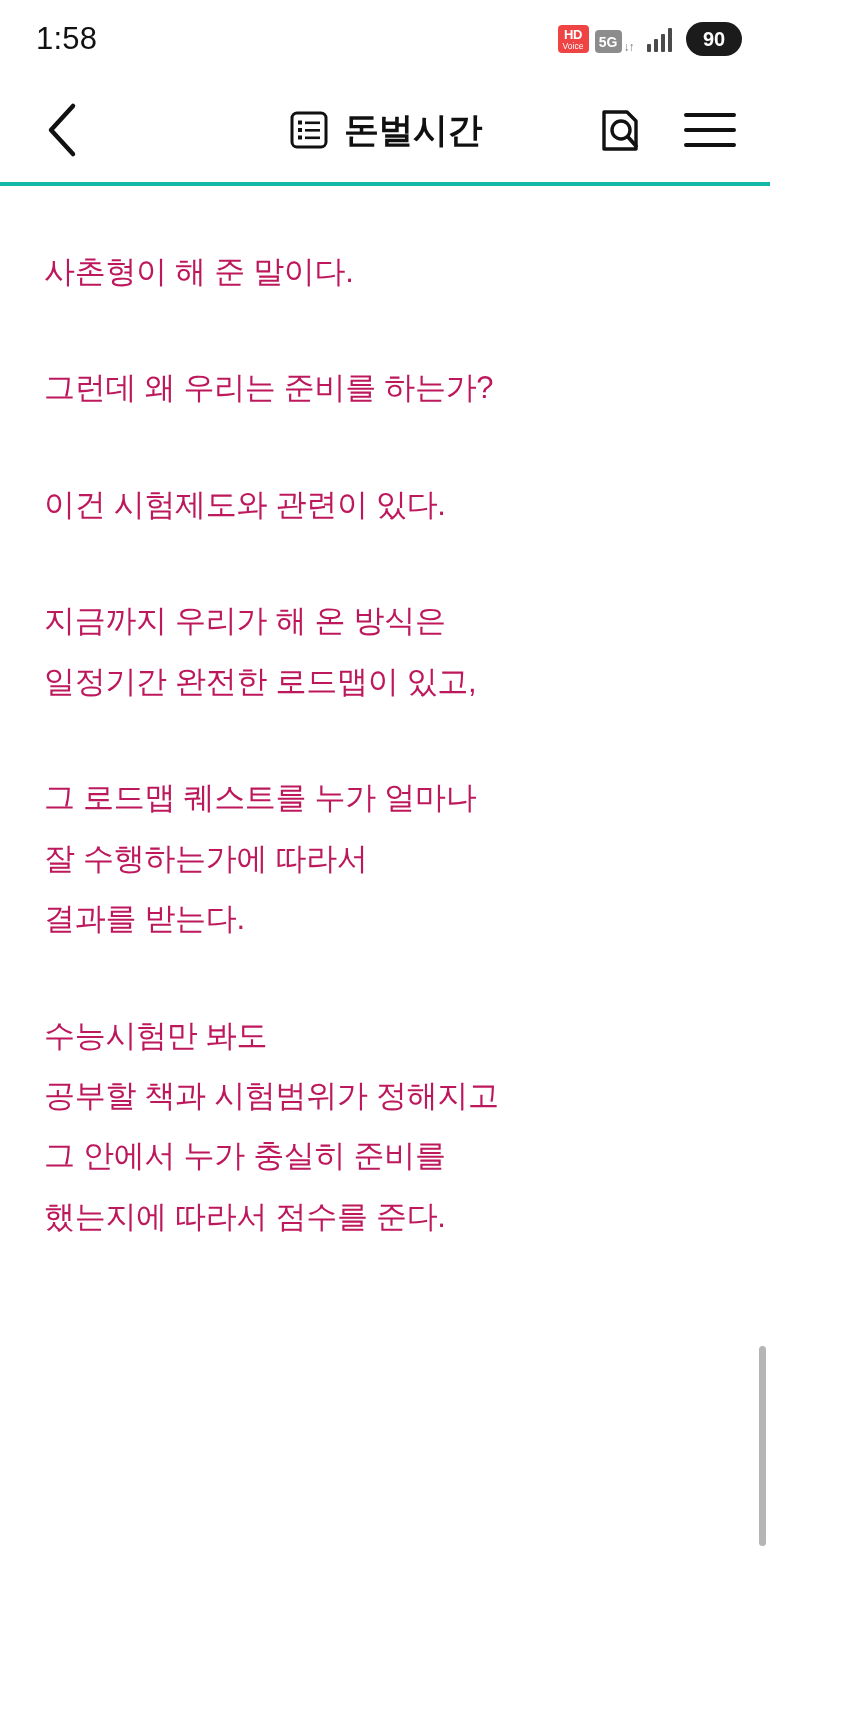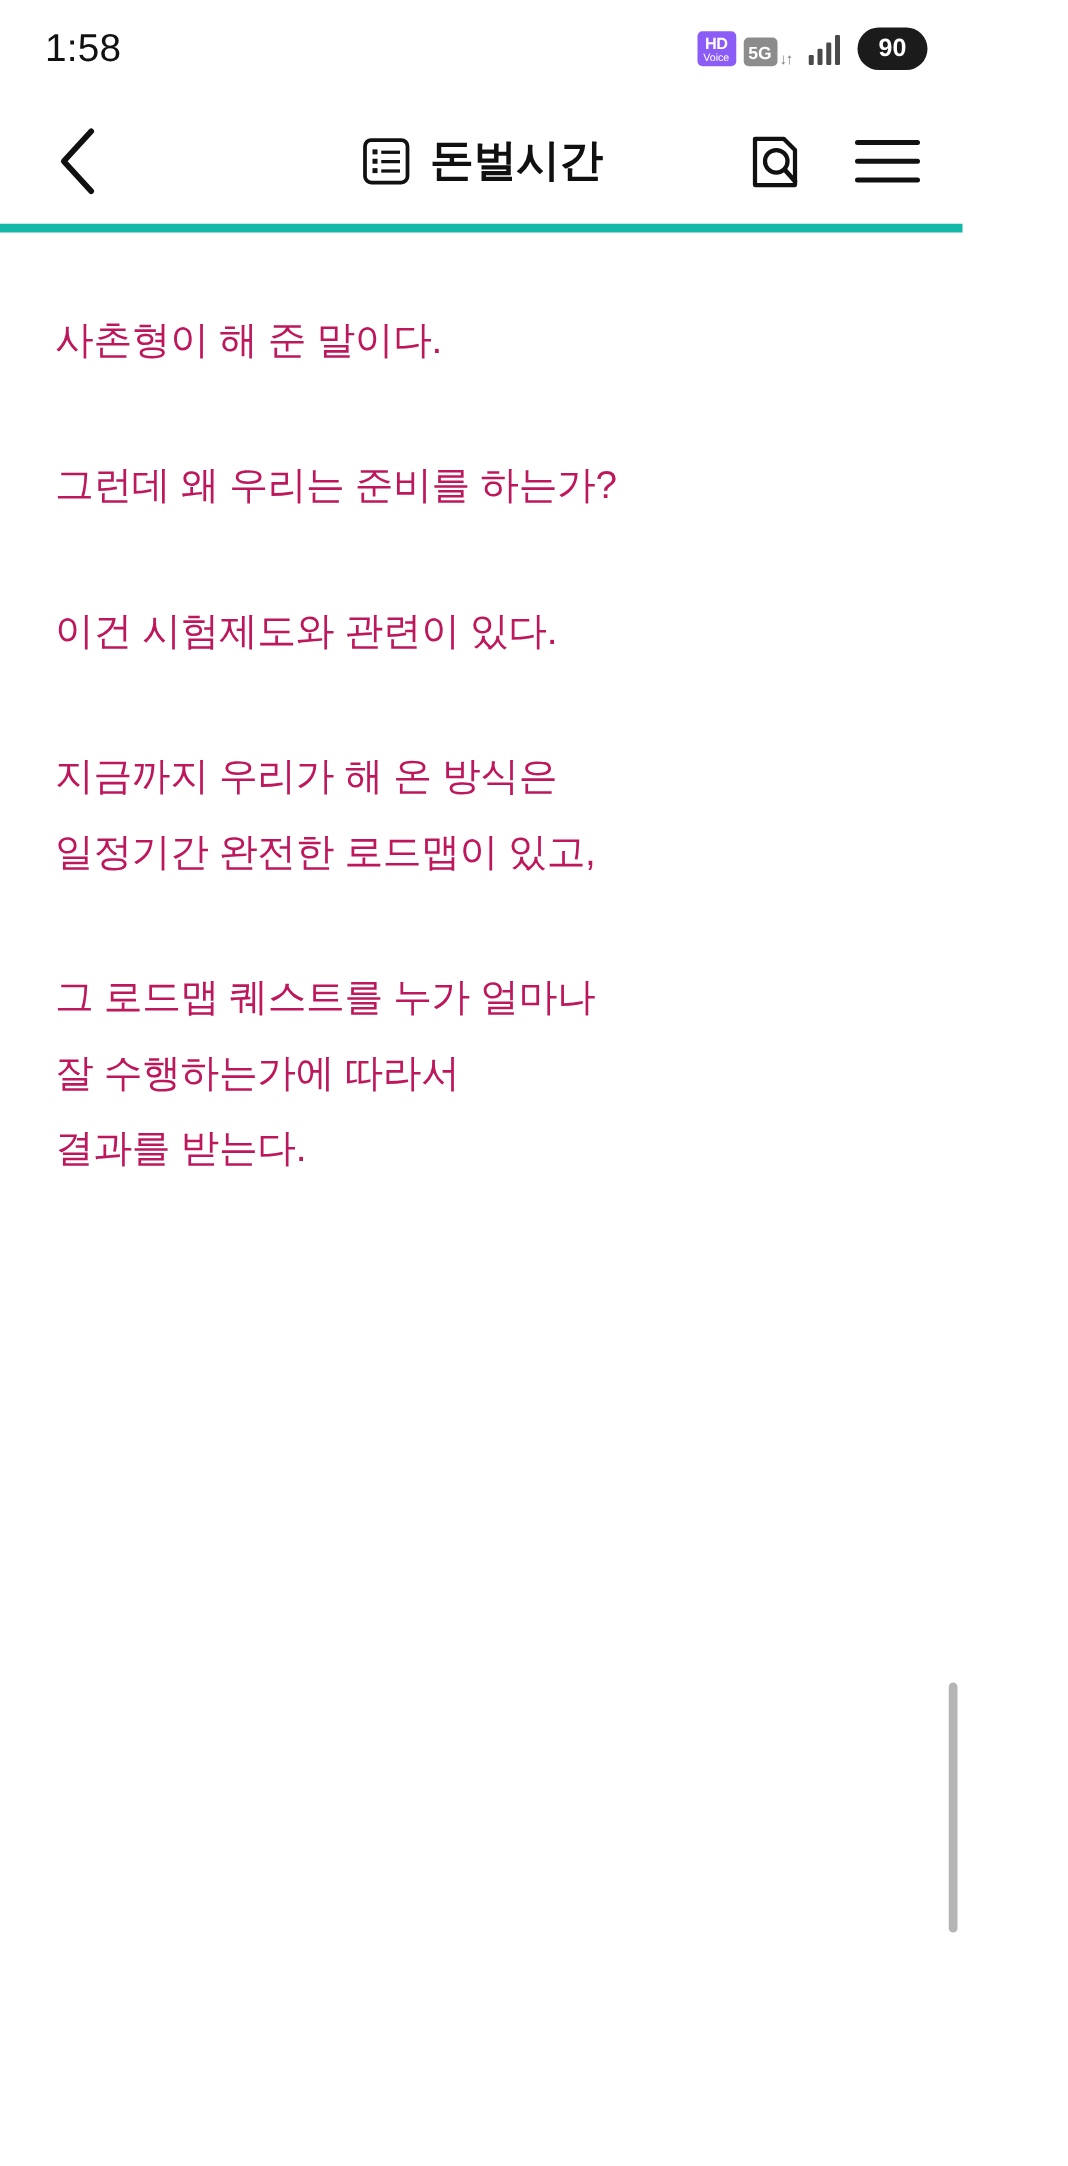--- a/index.html
+++ b/index.html
@@ -44,21 +44,21 @@
     align-items: flex-end;
     gap: 6px;
   }
   .hd-icon {
     display: flex;
     flex-direction: column;
     align-items: center;
     justify-content: center;
     width: 31px;
     height: 28px;
-    background: #8b5cf6;
+    background: #ef4444;
     border-radius: 4px;
     color: #ffffff;
     line-height: 1;
   }
   .hd-icon .hd-top { font-size: 13px; font-weight: 700; letter-spacing: -0.3px; }
   .hd-icon .hd-bot { font-size: 8.5px; font-weight: 400; margin-top: 1px; text-align: right; }
 
   .fiveg-wrap { display: flex; align-items: flex-end; gap: 2px; }
   .fiveg-icon {
     width: 27px; height: 23px;
@@ -109,21 +109,21 @@
     padding: 0 11px;
   }
 
   
   .app-bar {
     height: 108px;
     flex: 0 0 108px;
     display: flex;
     align-items: center;
     padding: 0 32px 0 30px;
-    border-bottom: 7px solid #14b8a6;
+    border-bottom: 4px solid #14b8a6;
     position: relative;
   }
   .back-btn {
     width: 64px; height: 64px;
     display: flex; align-items: center; justify-content: center;
     cursor: pointer;
   }
   .title-block {
     position: absolute;
     left: 0; right: 0;
@@ -271,17 +271,23 @@
       <div class="line">지금까지 우리가 해 온 방식은</div>
       <div class="line">일정기간 완전한 로드맵이 있고,</div>
     </div>
 
     <div class="para">
       <div class="line">그 로드맵 퀘스트를 누가 얼마나</div>
       <div class="line">잘 수행하는가에 따라서</div>
       <div class="line">결과를 받는다.</div>
     </div>
 
+    <div class="para">
+      <div class="line">수능시험만 봐도</div>
+      <div class="line">공부할 책과 시험범위가 정해지고</div>
+      <div class="line">그 안에서 누가 충실히 준비를</div>
+      <div class="line">했는지에 따라서 점수를 준다.</div>
+    </div>
 
     <div class="scroll-indicator"></div>
   </div>
 
 </div>
 
 </body></html>

